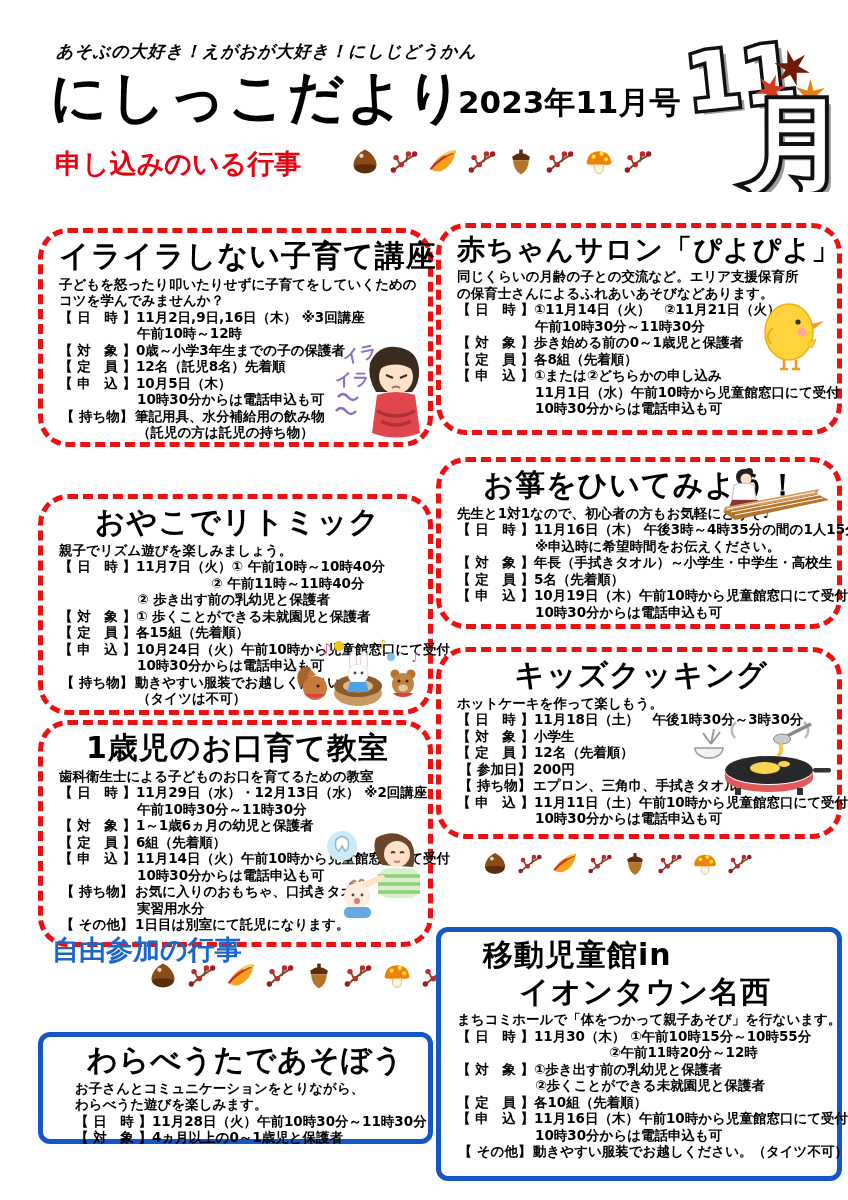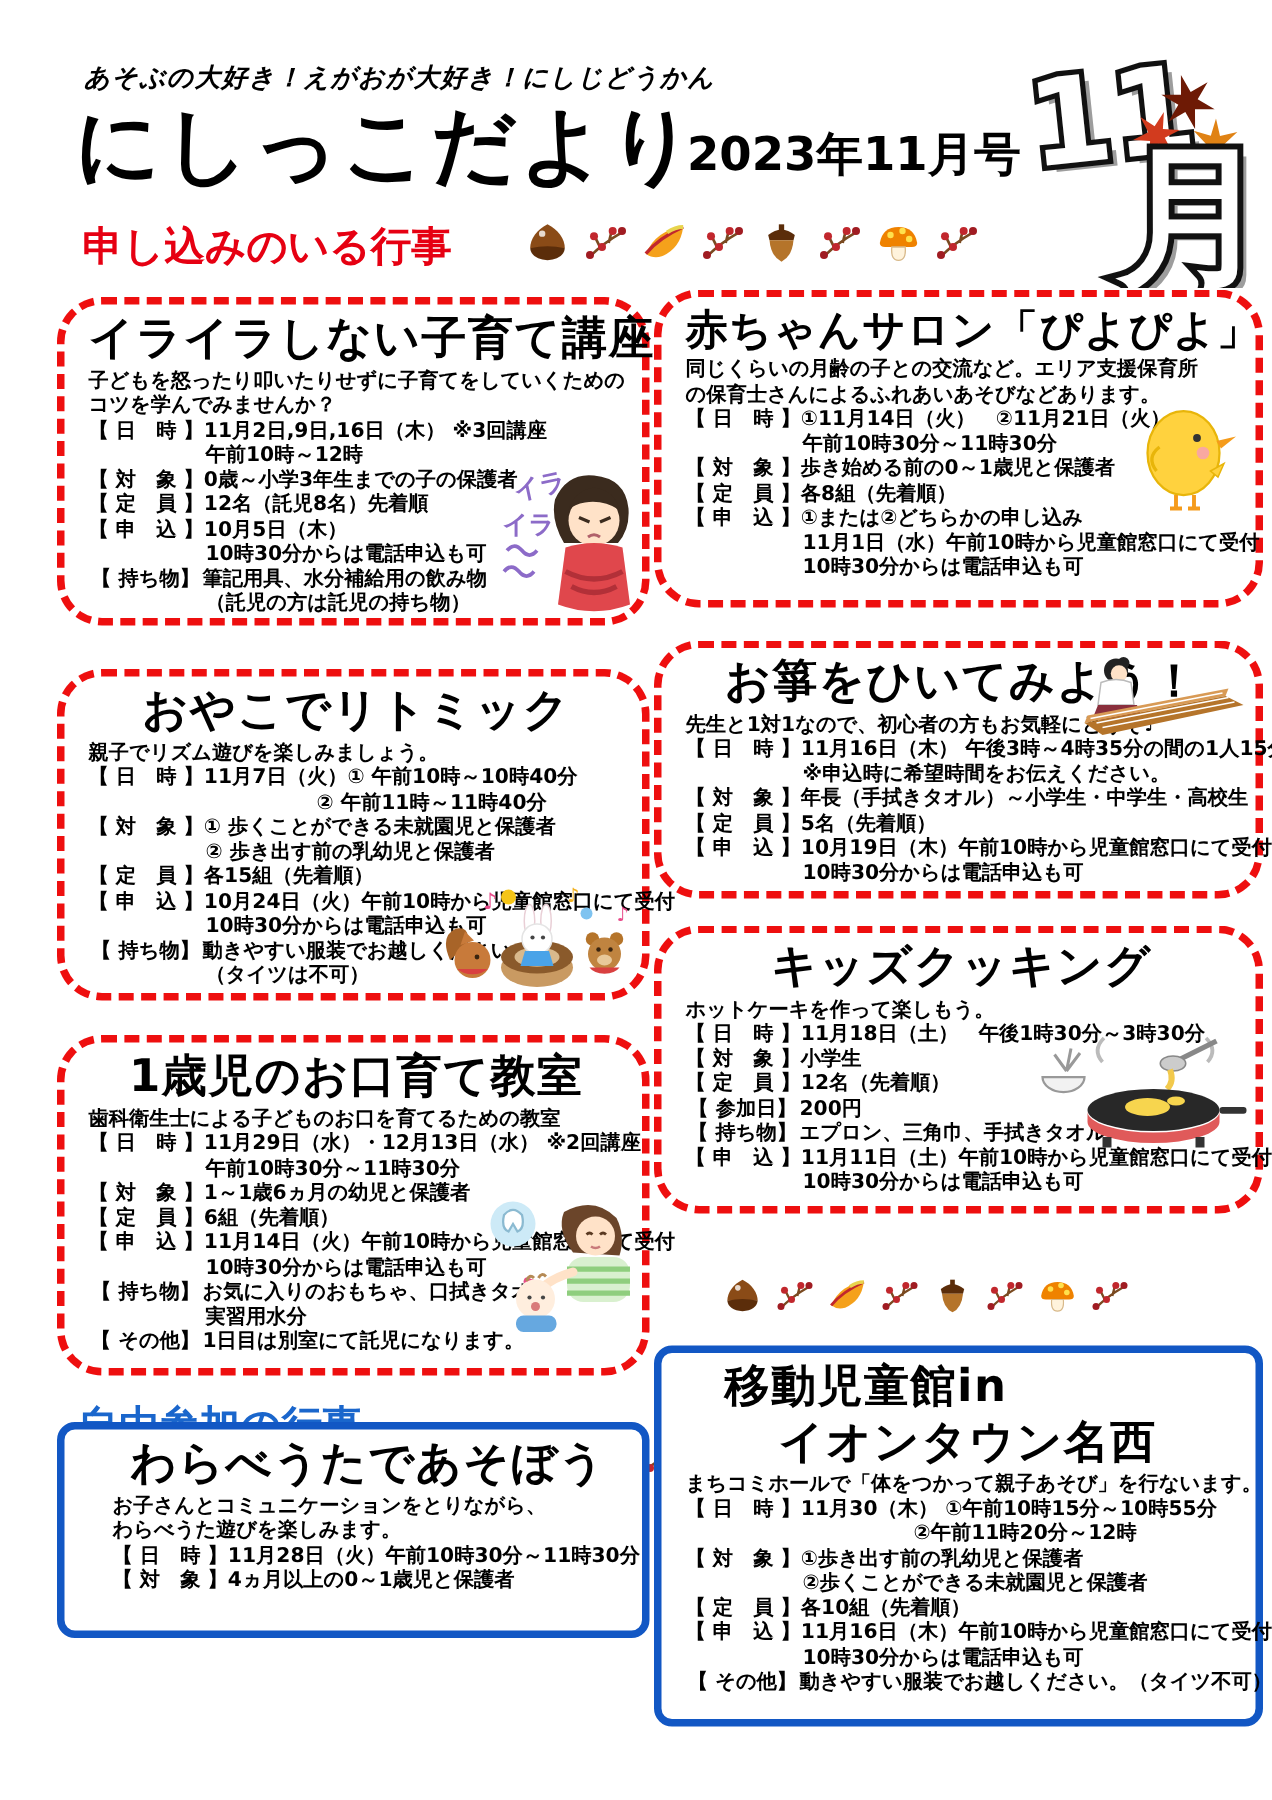--- a/index.html
+++ b/index.html
@@ -14,35 +14,35 @@
   .sec-apply{left:55px;top:146px;color:#e60012;}
   .sec-free{left:52px;top:932px;color:#1a66cc;}
   .decor{position:absolute;display:flex;gap:5px;align-items:center;}
   .decor svg{width:34px;height:32px;}
   .decor-1{left:348px;top:146px;}
   .decor-2{left:146px;top:960px;}
   .decor-3{left:480px;top:850px;}
   .decor-3 svg{width:30px;height:28px;}
   
   .event{position:absolute;box-sizing:border-box;background:#fff;
-         border:5px dashed #ee0f0f;border-radius:30px;padding:4px 12px 2px 16px;}
+         border:5px dashed #ee0f0f;border-radius:30px;padding:4px 12px 2px 16px;margin-top:30px;}
   .event.blue{border:5px solid #1257c4;border-radius:12px;}
   .ev-title{margin:2px 0 3px;font-size:30px;font-weight:900;letter-spacing:1px;text-align:center;line-height:1.12;white-space:nowrap;}
   .ev-title.small{font-size:28px;}
   .ev-title.t1{text-align:left;padding-left:26px;}
   .ev-title.t2{text-align:left;padding-left:62px;margin-top:0;font-family:Liberation Serif, serif;}
   .line{font-size:13.5px;font-weight:700;line-height:16.5px;white-space:nowrap;}
   .lbl{display:inline-block;min-width:76px;text-align:center;}
   .ind1{padding-left:78px;}
   .ind2{padding-left:152px;}
   .illus{position:absolute;}
   #b1{left:38px;top:198px;width:395px;height:219px;}
-  #b2{left:38px;top:446px;width:395px;height:221px;}
+  #b2{left:38px;top:464px;width:395px;height:221px;}
   #b3{left:38px;top:690px;width:395px;height:227px;}
-  #b7{left:38px;top:948px;width:395px;height:144px;padding-left:32px;}
+  #b7{left:38px;top:1002px;width:395px;height:112px;padding-left:32px;}
   #b4{left:436px;top:193px;width:406px;height:212px;}
   #b5{left:436px;top:427px;width:406px;height:172px;}
   #b6{left:436px;top:617px;width:406px;height:192px;}
   #b8{left:436px;top:897px;width:406px;height:254px;}
   #b1 .illus{right:2px;top:106px;width:94px;height:106px;}
   #b2 .illus{right:4px;bottom:2px;width:130px;height:72px;}
   #b3 .illus{right:2px;bottom:24px;width:106px;height:98px;}
   #b4 .illus{right:8px;top:54px;width:78px;height:94px;}
   #b5 .illus{right:4px;top:2px;width:114px;height:62px;}
   #b6 .illus{right:4px;top:64px;width:144px;height:88px;}
@@ -153,22 +153,22 @@
       <path d="M6 58 q5 -6 10 0 q5 6 10 0 M4 72 q5 -6 10 0 q5 6 10 0" stroke="#8c6bc8" stroke-width="2.5" fill="none"></path>
     </svg>
   </section>
 
   <section class="event" id="b2">
     <h2 class="ev-title">おやこでリトミック</h2>
     <div>
         <div class="line"><span class="txt">親子でリズム遊びを楽しみましょう。</span></div>
         <div class="line"><span class="lbl">【 日　時 】</span><span class="txt">11月7日（火）① 午前10時～10時40分</span></div>
         <div class="line ind2"><span class="txt">② 午前11時～11時40分</span></div>
+        <div class="line ind1"><span class="txt">② 歩き出す前の乳幼児と保護者</span></div>
         <div class="line"><span class="lbl">【 対　象 】</span><span class="txt">① 歩くことができる未就園児と保護者</span></div>
-        <div class="line ind1"><span class="txt">② 歩き出す前の乳幼児と保護者</span></div>
         <div class="line"><span class="lbl">【 定　員 】</span><span class="txt">各15組（先着順）</span></div>
         <div class="line"><span class="lbl">【 申　込 】</span><span class="txt">10月24日（火）午前10時から児童館窓口にて受付</span></div>
         <div class="line ind1"><span class="txt">10時30分からは電話申込も可</span></div>
         <div class="line"><span class="lbl">【 持ち物】</span><span class="txt">動きやすい服装でお越しください。</span></div>
         <div class="line ind1"><span class="txt">（タイツは不可）</span></div>
       </div>
     <svg class="illus" viewBox="0 0 130 72">
       <ellipse cx="64" cy="57" rx="24" ry="13" fill="#c99a62"></ellipse>
       <ellipse cx="64" cy="50" rx="24" ry="11" fill="#8a5a2b"></ellipse>
       <ellipse cx="64" cy="50" rx="15" ry="6.5" fill="#d9b98c"></ellipse>

